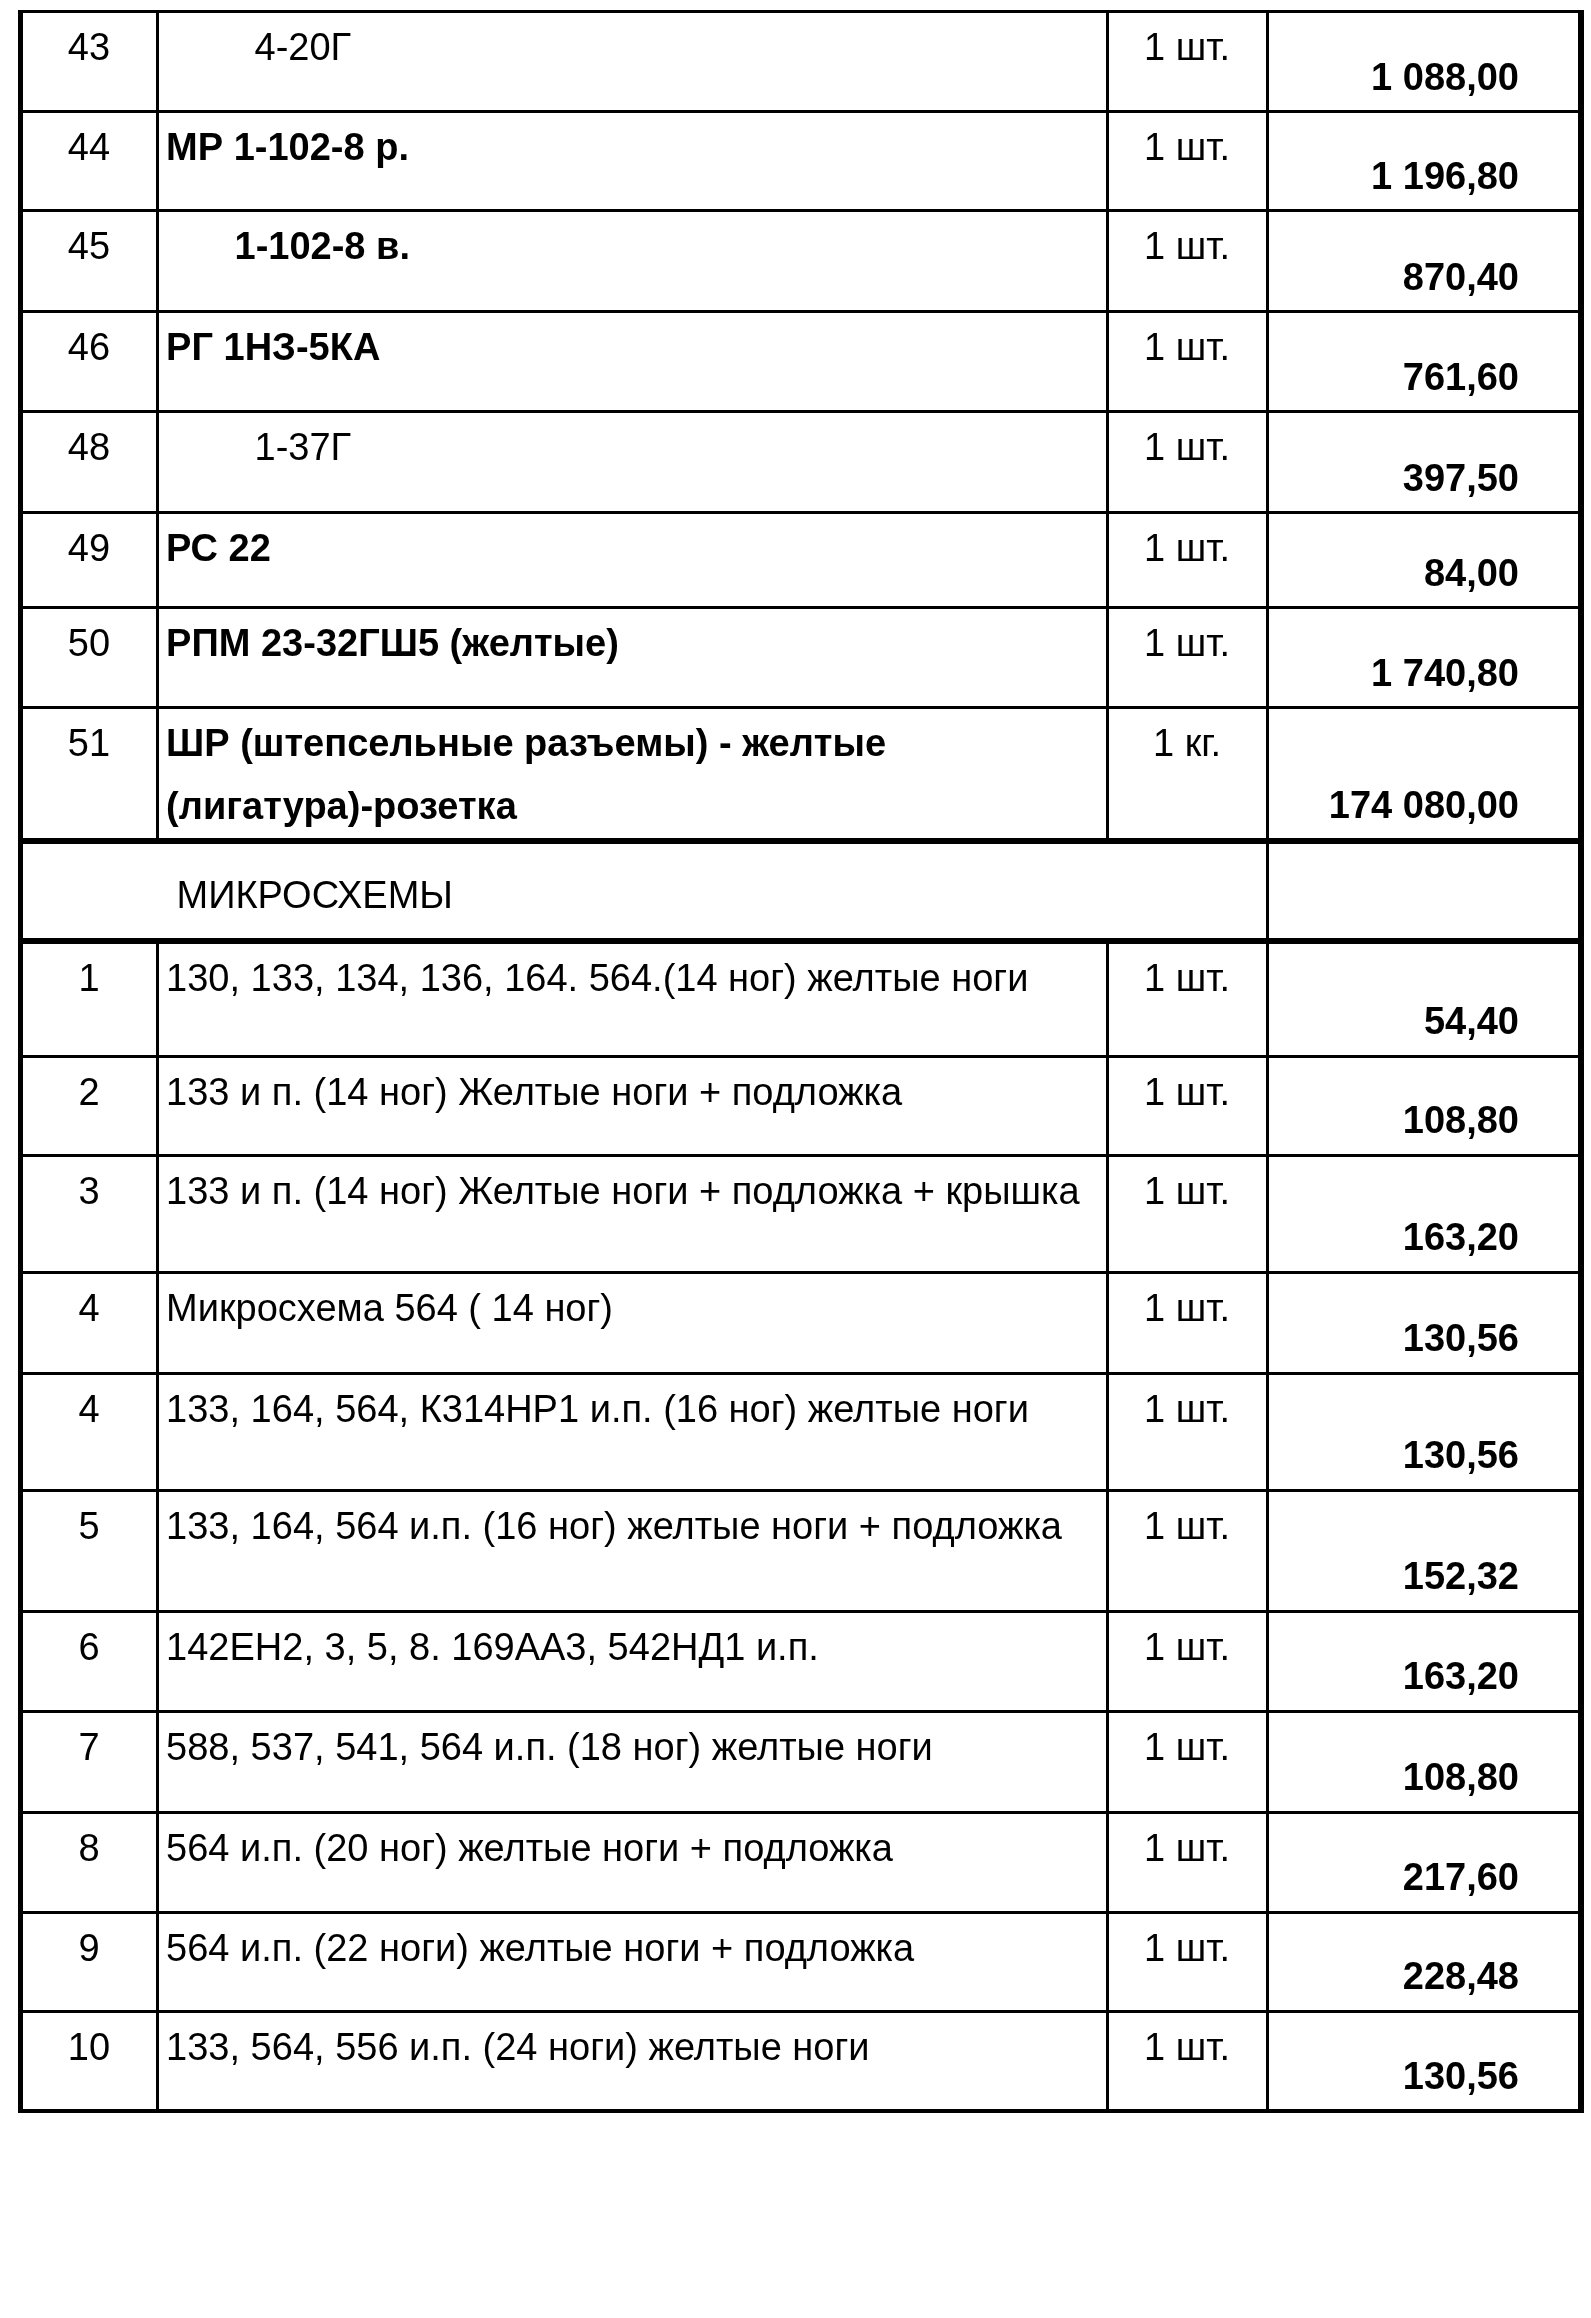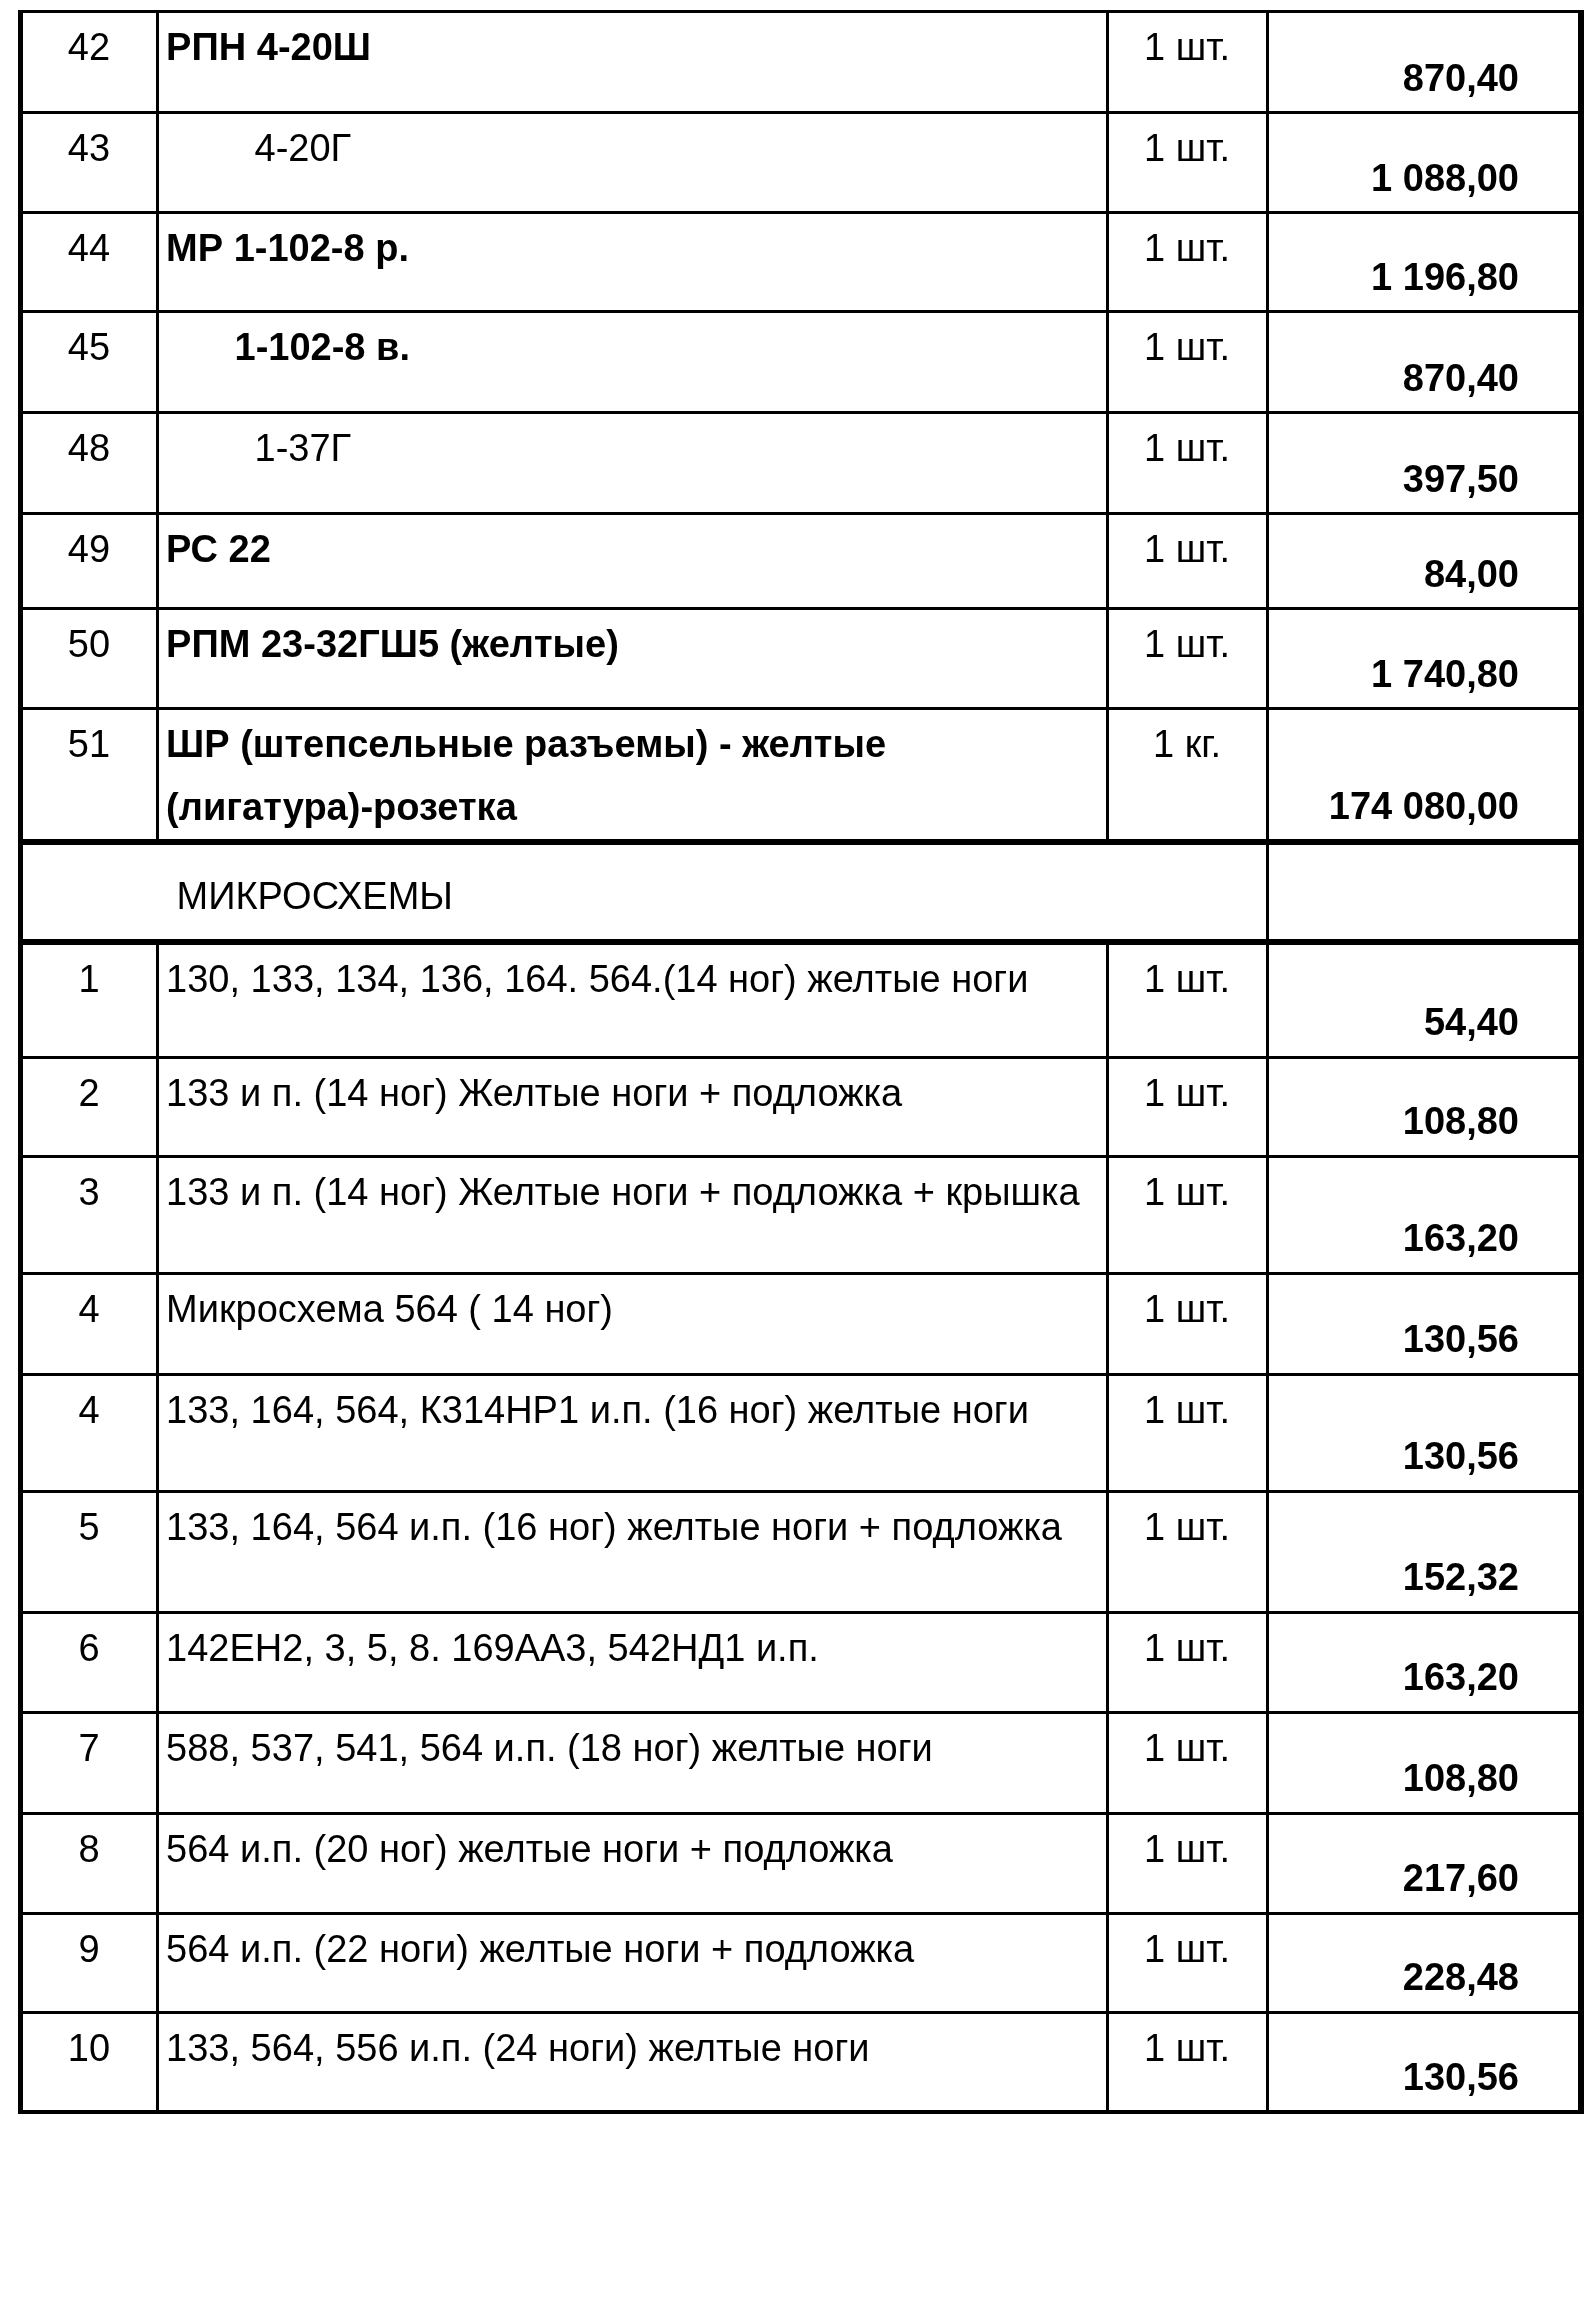--- a/index.html
+++ b/index.html
@@ -29,43 +29,43 @@
 
 <div id="sheet">
   <table>
     <colgroup>
       <col class="c-num">
         <col class="c-name">
         <col class="c-qty">
         <col class="c-price">
     </colgroup>
     <tbody id="tbody-connectors">
-        <tr style="height: 101px;">
-          <td class="num left-edge">42</td>
-          <td class="name bold">РПН 4-20Ш</td>
-          <td class="qty">1 шт.</td>
-          <td class="price right-edge">870,40</td>
-        </tr>
         <tr style="height: 100px;">
           <td class="num left-edge">43</td>
           <td class="name" style="padding-left: 96px;">4-20Г</td>
           <td class="qty">1 шт.</td>
           <td class="price right-edge">1 088,00</td>
         </tr>
         <tr style="height: 99px;">
           <td class="num left-edge">44</td>
           <td class="name bold">МР 1-102-8 р.</td>
           <td class="qty">1 шт.</td>
           <td class="price right-edge">1 196,80</td>
         </tr>
         <tr style="height: 101px;">
           <td class="num left-edge">45</td>
           <td class="name bold" style="padding-left: 76px;">1-102-8 в.</td>
           <td class="qty">1 шт.</td>
           <td class="price right-edge">870,40</td>
+        </tr>
+        <tr style="height: 100px;">
+          <td class="num left-edge">46</td>
+          <td class="name bold">РГ 1НЗ-5КА</td>
+          <td class="qty">1 шт.</td>
+          <td class="price right-edge">761,60</td>
         </tr>
         <tr style="height: 101px;">
           <td class="num left-edge">48</td>
           <td class="name" style="padding-left: 96px;">1-37Г</td>
           <td class="qty">1 шт.</td>
           <td class="price right-edge">397,50</td>
         </tr>
         <tr style="height: 95px;">
           <td class="num left-edge">49</td>
           <td class="name bold">РС 22</td>

